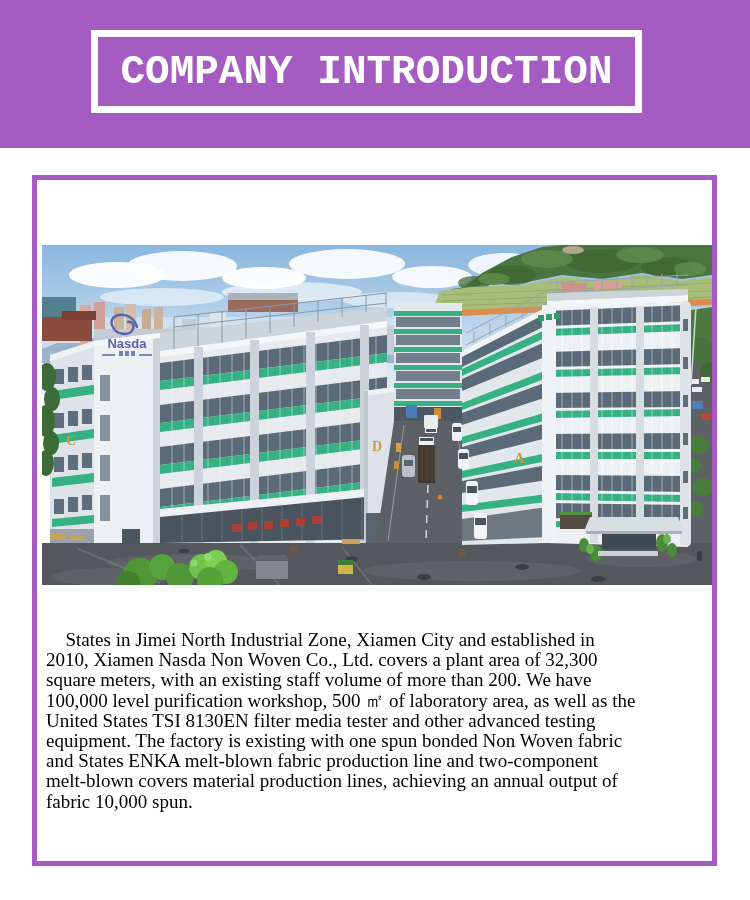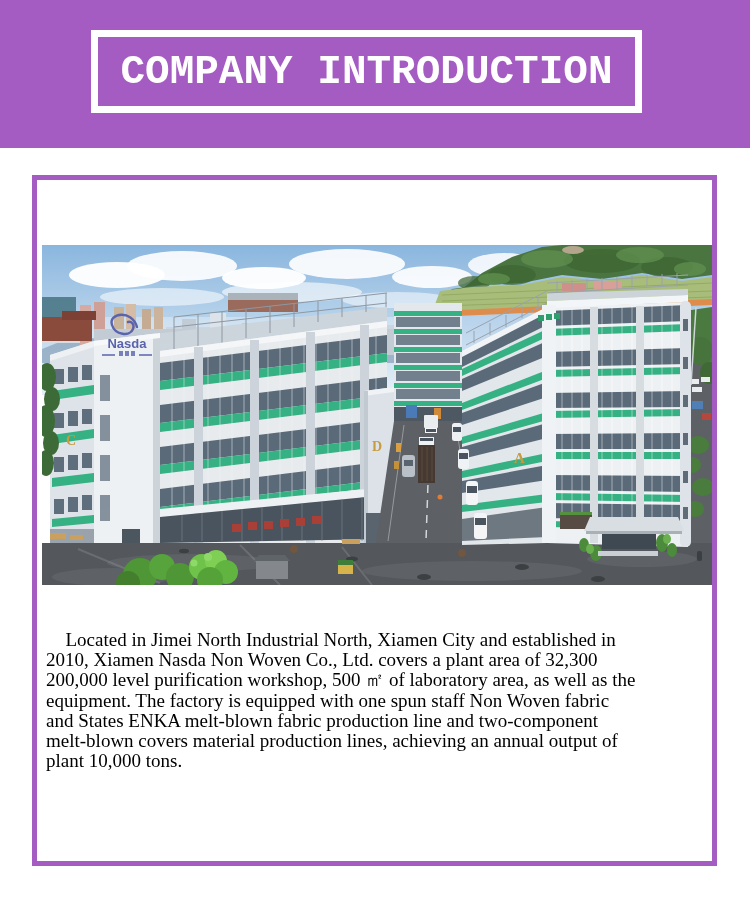--- a/index.html
+++ b/index.html
@@ -409,23 +409,25 @@
             <circle cx="174" cy="316" r="11" fill="#7fcf55"></circle>
           <circle cx="184" cy="327" r="12" fill="#62b441"></circle>
             <circle cx="168" cy="335" r="13" fill="#55a238"></circle>
           <circle cx="166" cy="312" r="4" fill="#8fd968"></circle>
             <circle cx="152" cy="318" r="3.5" fill="#8fd968"></circle>
         </g>
       </svg>
     </div>
 
     <div class="intro">
-      <div class="line first">  Located in Jimei North Industrial North, Xiamen City and established in</div>
+      <div class="line first">  States in Jimei North Industrial Zone, Xiamen City and established in</div>
       <div class="line">2010, Xiamen Nasda Non Woven Co., Ltd. covers a plant area of 32,300</div>
-      <div class="line">200,000 level purification workshop, 500 ㎡ of laboratory area, as well as the</div>
-      <div class="line">equipment. The factory is equipped with one spun staff Non Woven fabric</div>
+      <div class="line">square meters, with an existing staff volume of more than 200. We have</div>
+      <div class="line">100,000 level purification workshop, 500 ㎡ of laboratory area, as well as the</div>
+      <div class="line">United States TSI 8130EN filter media tester and other advanced testing</div>
+      <div class="line">equipment. The factory is existing with one spun bonded Non Woven fabric</div>
       <div class="line">and States ENKA melt-blown fabric production line and two-component</div>
       <div class="line">melt-blown covers material production lines, achieving an annual output of</div>
-      <div class="line">plant 10,000 tons.</div>
+      <div class="line">fabric 10,000 spun.</div>
     </div>
 
   </div>
 </div>
 
 </body></html>

